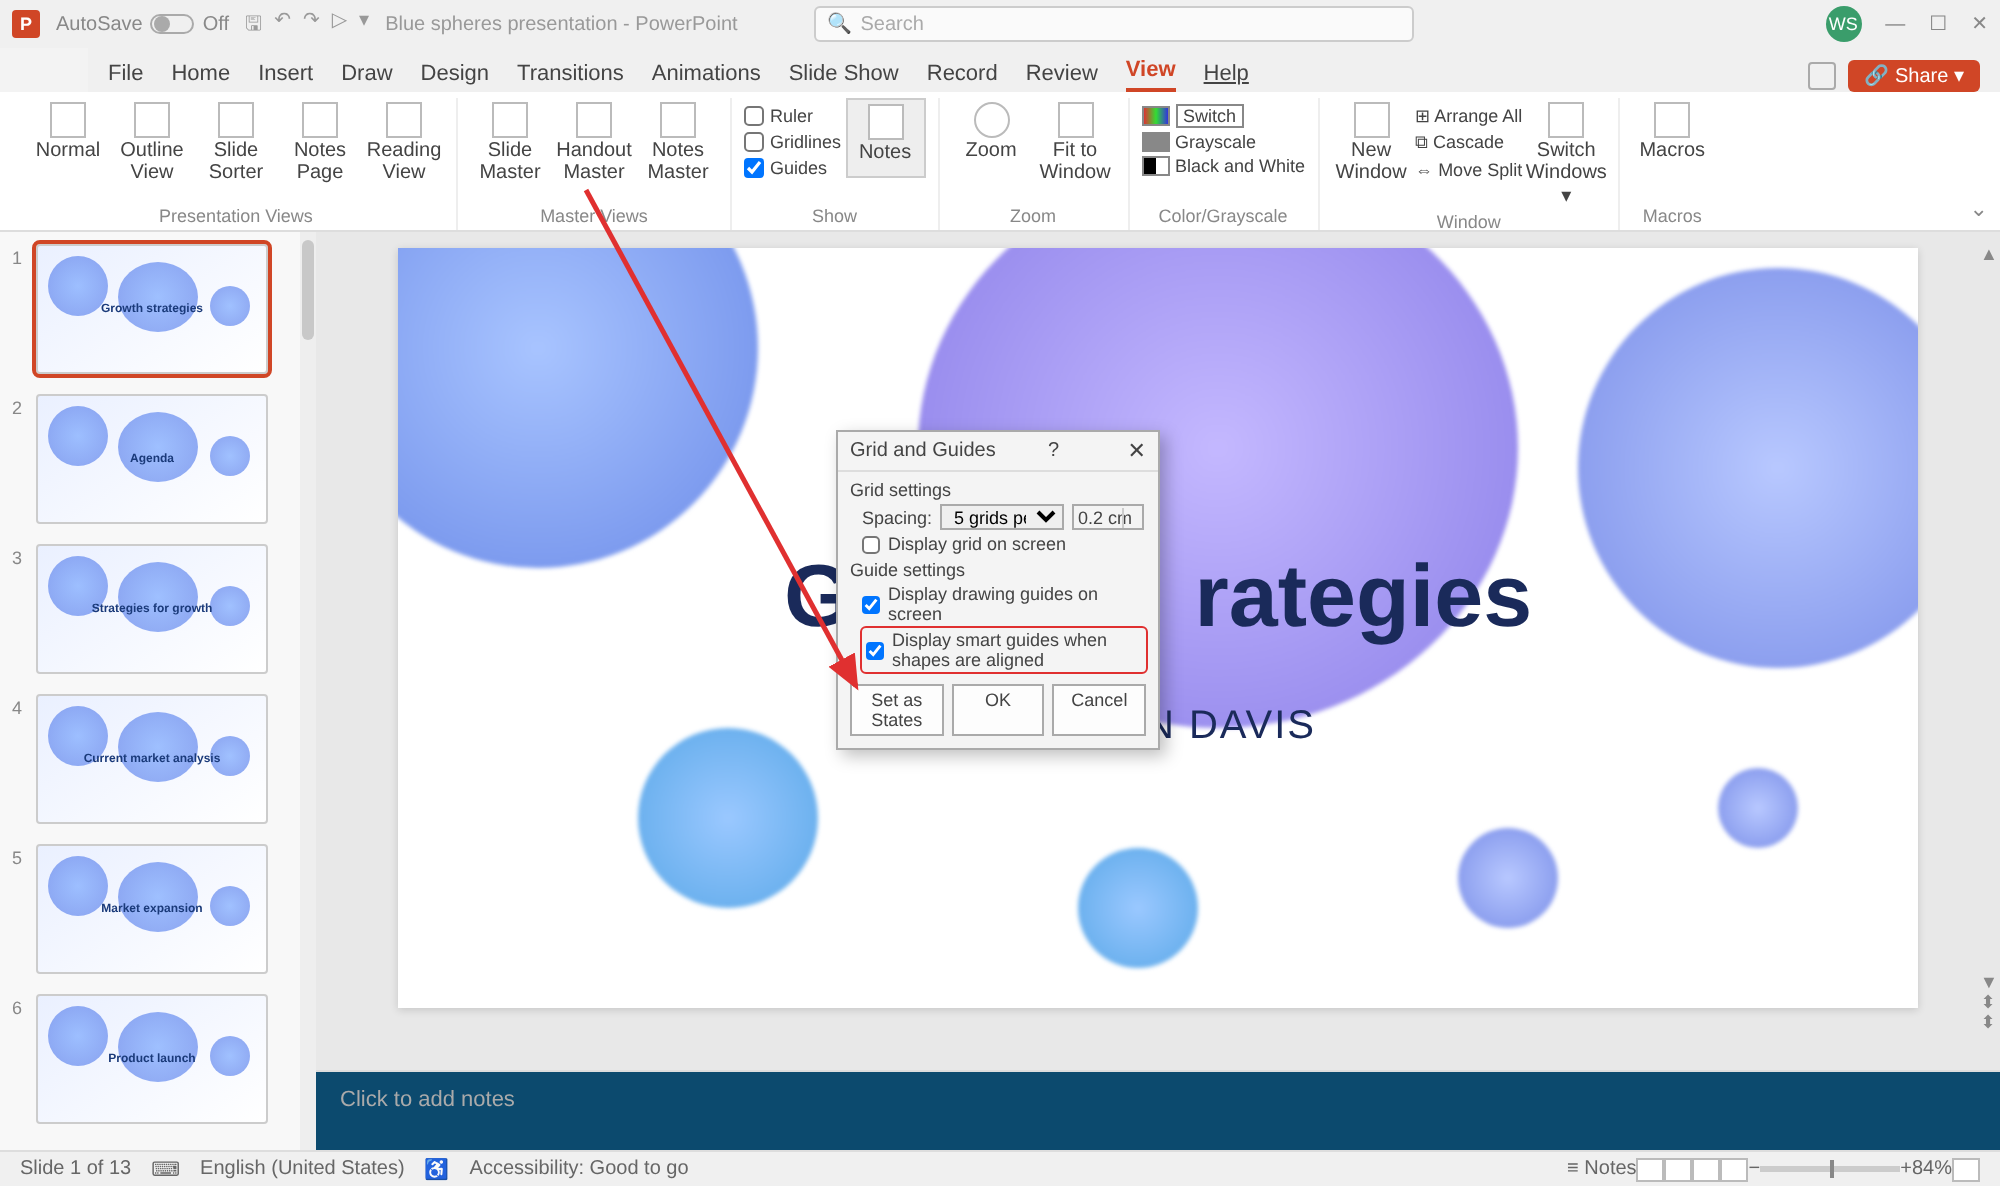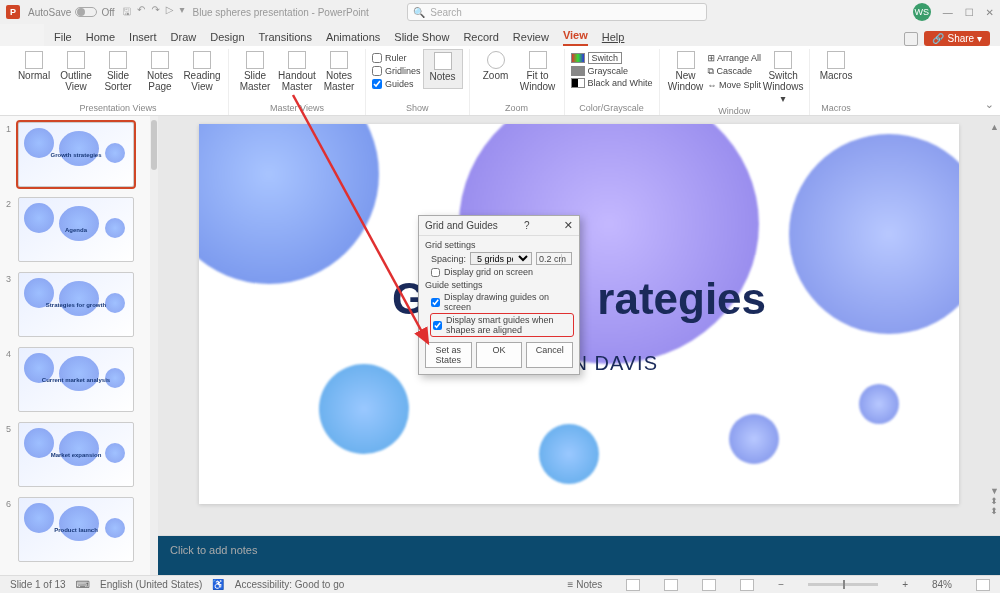--- a/index.html
+++ b/index.html
@@ -58,21 +58,21 @@
   .slide { width:760px; height:380px; background:#fff; position:relative; overflow:hidden; box-shadow:0 1px 4px rgba(0,0,0,.15);}
   .slide .bigblob { position:absolute; border-radius:50%; filter:blur(1px);}
   .slide-title { position:absolute; left:50%; top:46%; transform:translate(-50%,-50%); font-size:44px; font-weight:800; color:#1a2a5a; white-space:nowrap;}
   .slide-sub { position:absolute; left:50%; top:60%; transform:translateX(-50%); font-size:20px; color:#1a2a5a; letter-spacing:1px;}
   .vscroll { position:absolute; right:2px; top:6px; width:8px; height:94%; }
   .varrow{font-size:9px;color:#888;text-align:center;}
   .notes { height:40px; background:#0c4a6e; border-top:1px solid #ddd; padding:8px 12px; color:#aaa; font-size:11px;}
 
   
   .status { height:18px; background:#f0f0f0; border-top:1px solid #ddd; display:flex; align-items:center; padding:0 10px; gap:10px; font-size:10px; color:#666;}
-  .status .right { margin-left:auto; display:flex; gap:24px; align-items:center;}
+  .status .right { margin-left:auto; display:flex; gap:0; align-items:center;}
   .zoom-slider { width:70px; height:3px; background:#ccc; position:relative;}
   .zoom-slider::after{content:'';position:absolute;left:50%;top:-3px;width:2px;height:9px;background:#888;}
   .sbtn { width:14px; height:12px; border:1px solid #bbb; background:#fff;}
 
   
   .dialog { position:absolute; left:418px; top:215px; width:162px; background:#f4f4f4; border:1px solid #aaa; box-shadow:3px 3px 8px rgba(0,0,0,.25); font-size:9px;}
   .dlg-title { display:flex; align-items:center; padding:3px 6px; font-size:10px; border-bottom:1px solid #ddd;}
   .dlg-title .x { margin-left:auto; cursor:pointer; font-size:11px;}
   .dlg-title .q { margin-left:auto; margin-right:8px; cursor:pointer;}
   .dlg-body { padding:4px 6px 6px;}

